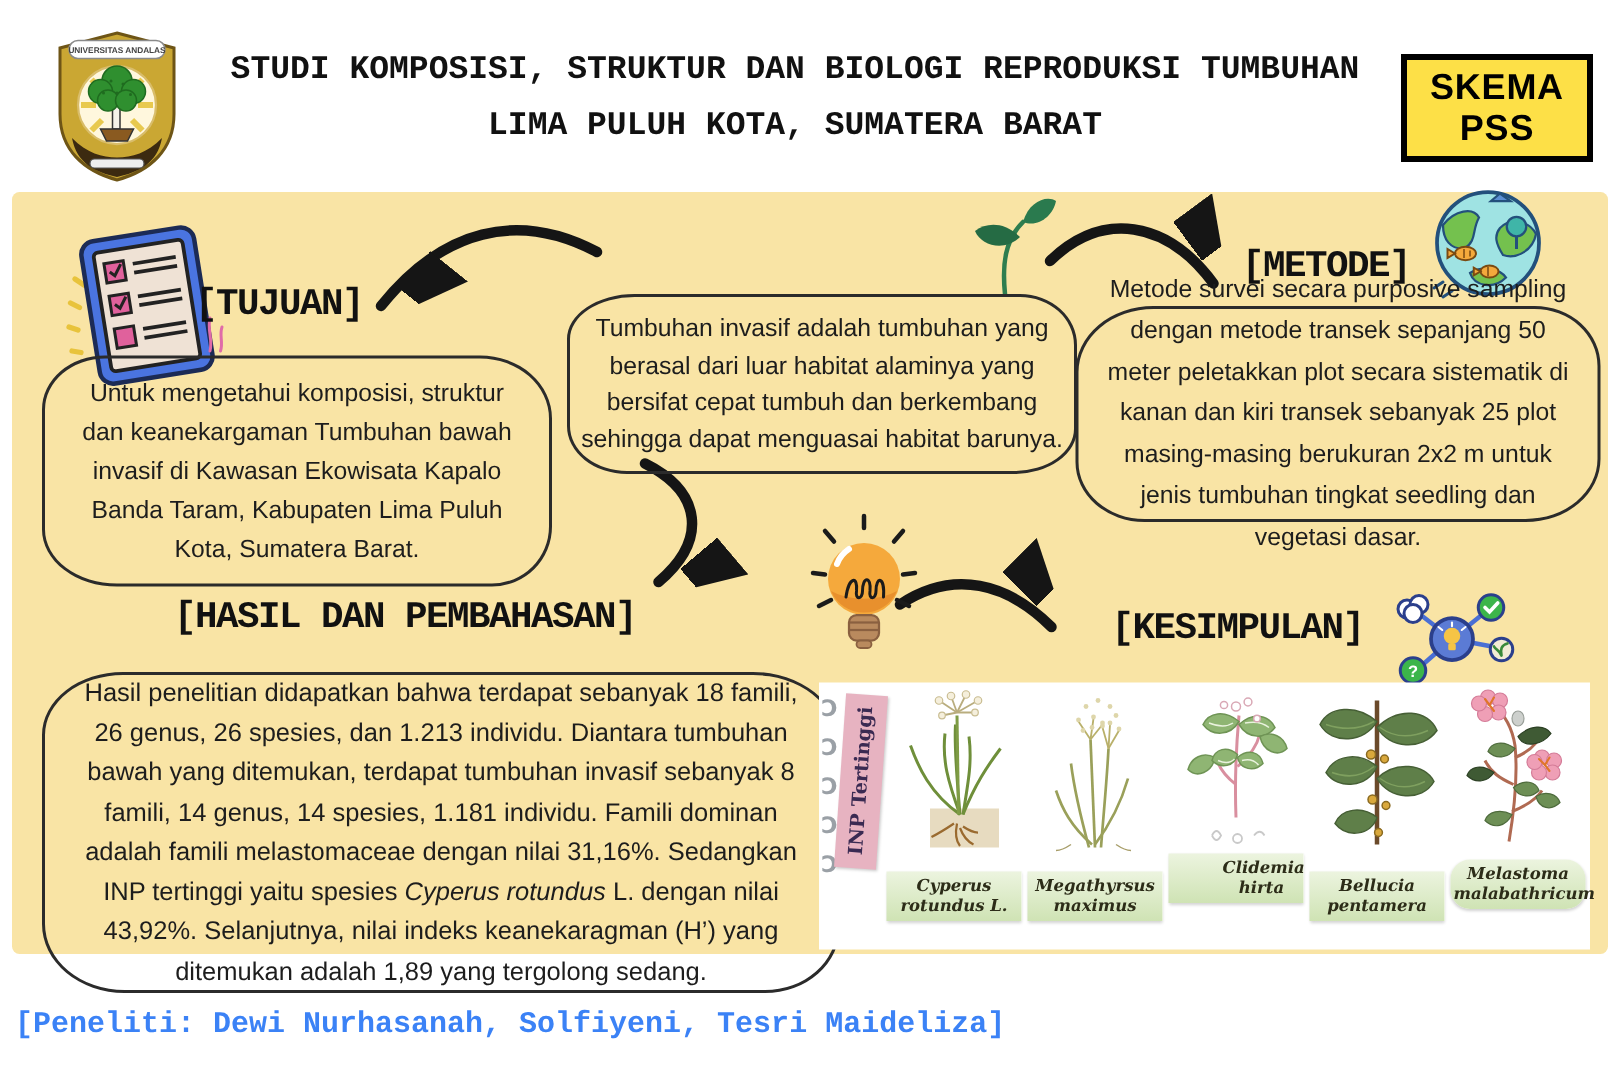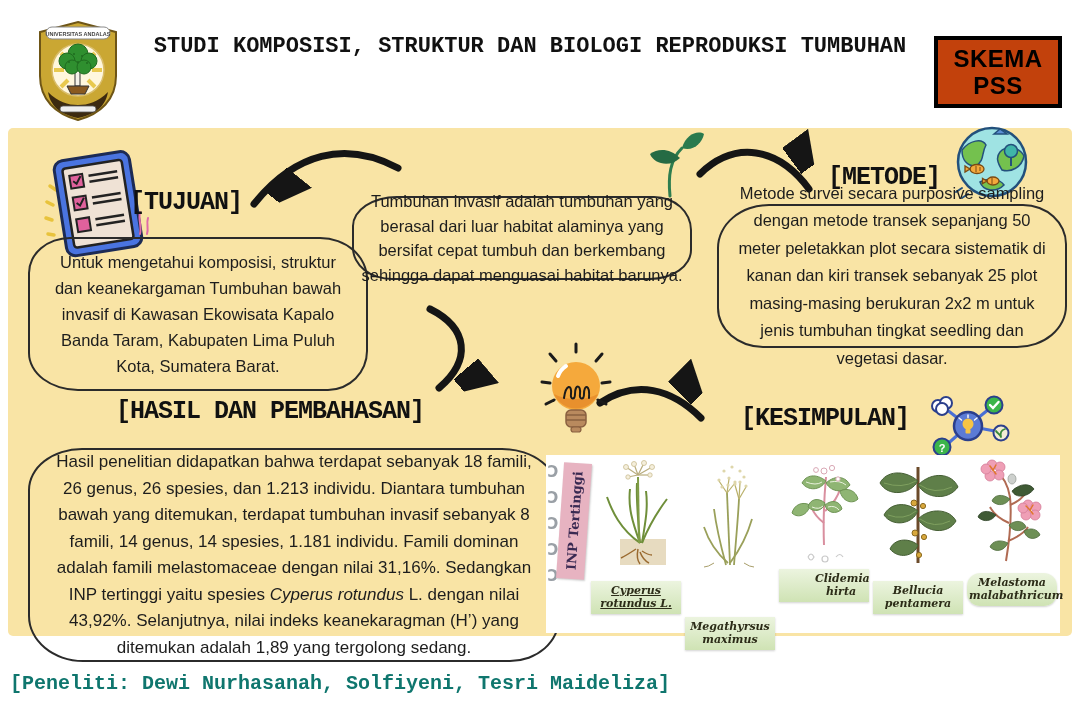--- a/index.html
+++ b/index.html
@@ -3,33 +3,33 @@
 <meta charset="utf-8">
 <style>
   html,body{margin:0;padding:0;}
   .page{position:relative;width:1080px;height:720px;background:#ffffff;overflow:hidden;
         font-family:"Liberation Sans",sans-serif;color:#1d1d1d;}
   .abs{position:absolute;}
   
   .title{left:115px;top:28px;width:830px;text-align:center;
          font-family:"Liberation Mono","DejaVu Sans Mono",monospace;
          font-weight:bold;font-size:22px;line-height:37px;color:#111;white-space:nowrap;}
-  .badge{left:934px;top:36px;width:120px;height:64px;border:4px solid #000;background:#c2410c;
+  .badge{left:934px;top:36px;width:120px;height:64px;border:4px solid #000;background:#fde047;
          display:flex;flex-direction:column;align-items:center;justify-content:center;
          font-weight:bold;font-size:24px;line-height:27px;letter-spacing:.5px;color:#000;}
   
   .board{left:8px;top:128px;width:1064px;height:508px;background:#F9E4A5;border-radius:5px;}
   .heading{font-family:"Liberation Mono","DejaVu Sans Mono",monospace;font-weight:bold;
            font-size:25px;color:#111;white-space:nowrap;letter-spacing:-1px;}
   .bubble{border:2px solid #2b2b2b;background:transparent;text-align:center;
           display:flex;align-items:center;justify-content:center;box-sizing:border-box;}
   .bubble p{margin:0;}
   .b-tujuan{left:28px;top:237px;width:340px;height:154px;padding:6px 18px;
             border-radius:42px 48px 40px 50px/36px 42px 40px 38px;font-size:16.5px;line-height:26px;text-align:center;}
-  .b-tumbuhan{left:352px;top:196px;width:340px;height:84px;padding:4px 6px;
+  .b-tumbuhan{left:378px;top:196px;width:340px;height:120px;padding:4px 6px;
             border-radius:45px 38px 42px 40px/30px 34px 30px 32px;font-size:16.5px;line-height:24.5px;}
   .b-metode{left:717px;top:204px;width:350px;height:144px;padding:8px 12px;
             border-radius:52px 44px 50px 46px/44px 40px 42px 40px;font-size:16.5px;line-height:27.5px;}
   .b-hasil{left:28px;top:448px;width:532px;height:214px;padding:6px 26px;
             border-radius:54px 58px 50px 55px/42px 46px 44px 46px;font-size:17px;line-height:26.5px;}
   
   .figure{left:546px;top:455px;width:514px;height:178px;background:#ffffff;}
   .plant-col{position:absolute;top:0;width:92px;height:178px;}
   .plant-ribbon{position:absolute;left:1px;width:90px;box-sizing:border-box;padding:4px 2px;
             background:linear-gradient(180deg,#ecf4df,#cfe3b4);
@@ -37,21 +37,21 @@
             line-height:12.5px;text-align:center;color:#2c2c18;box-shadow:0 1px 2px rgba(0,0,0,.18);}
   .inp-ribbon{left:14px;top:8px;width:28px;height:116px;background:#e7b3c1;transform:rotate(4deg);
             box-shadow:1px 1px 2px rgba(0,0,0,.2);display:flex;align-items:center;justify-content:center;}
   .inp-ribbon span{writing-mode:vertical-rl;transform:rotate(180deg);
             font-family:"DejaVu Serif",serif;font-weight:bold;font-size:13px;color:#3a2a52;white-space:nowrap;}
   .spirals{left:-2px;top:10px;width:18px;height:118px;display:flex;flex-direction:column;
             justify-content:space-between;align-items:center;color:#9aa0a6;
             font-family:"DejaVu Sans",sans-serif;font-weight:bold;font-size:15px;line-height:14px;}
   
   .footer{left:10px;top:672px;font-family:"Liberation Mono","DejaVu Sans Mono",monospace;
-          font-weight:bold;font-size:20px;color:#0f766e;white-space:nowrap;}
+          font-weight:bold;font-size:20px;color:#3b82f6;white-space:nowrap;}
   svg{display:block;}
 </style>
 </head>
 <body>
 
 <div class="page">
 
   <div class="abs" style="left:34px;top:20px;width:88px;height:102px;">
     <svg width="88" height="102" viewBox="0 0 88 102">
       <path d="M44 2 L82 12 L82 56 C82 80 66 94 44 100 C22 94 6 80 6 56 L6 12 Z" fill="#caa733" stroke="#6e5516" stroke-width="2"></path>
@@ -85,20 +85,21 @@
         </g>
       <path d="M33 66 h22 l-4 8 h-14 Z" fill="#8a5a20" stroke="#333" stroke-width="1"></path>
       <rect x="12" y="7" width="64" height="12" rx="6" fill="#ffffff" stroke="#8a8a8a" stroke-width="1"></rect>
       <text x="44" y="15.5" font-family="Liberation Sans,sans-serif" font-size="5.5" font-weight="bold" fill="#444" text-anchor="middle">UNIVERSITAS ANDALAS</text>
       <rect x="26" y="86" width="36" height="6" rx="3" fill="#eeeeee" stroke="#555" stroke-width="0.8"></rect>
     </svg>
   </div>
 
   <div class="abs title">
     <div>STUDI KOMPOSISI, STRUKTUR DAN BIOLOGI REPRODUKSI TUMBUHAN</div>
+    <div>LIMA PULUH KOTA, SUMATERA BARAT</div>
   </div>
 
   <div class="abs badge">
     <div>SKEMA</div>
     <div>PSS</div>
   </div>
 
   <div class="abs board"></div>
 
   <svg class="abs" style="left:0;top:0;" width="1080" height="720" viewBox="0 0 1080 720">
@@ -293,21 +294,21 @@
         </g>
         <g fill="#f5efdc" stroke="#c9bd92" stroke-width="0.8">
           <circle cx="36" cy="8" r="2.5"></circle>
             <circle cx="44" cy="5" r="2.5"></circle>
             <circle cx="54" cy="4" r="2.5"></circle>
           <circle cx="62" cy="8" r="2.5"></circle>
             <circle cx="60" cy="16" r="2.2"></circle>
             <circle cx="38" cy="18" r="2.2"></circle>
         </g>
       </svg>
-      <div class="plant-ribbon" style="top:126px;text-decoration:underline;">Cyperus rotundus L.</div>
+      <div class="plant-ribbon" style="top:126px;">Cyperus rotundus L.</div>
     </div>
 
     <div class="plant-col" style="left:138px;">
       <svg width="92" height="112" viewBox="0 0 92 112" style="margin-top:4px">
         <g stroke="#9aa05a" stroke-width="1.8" fill="none">
           <path d="M46 106 C 45 80 44 56 43 34"></path>
             <path d="M50 106 C 52 80 54 60 55 40"></path>
           <path d="M42 106 C 36 84 32 66 30 50"></path>
             <path d="M46 104 C 58 88 64 74 68 60"></path>
           <path d="M44 104 C 30 92 24 80 20 68"></path>
@@ -332,21 +333,21 @@
             <circle cx="56" cy="12" r="1.6"></circle>
           <circle cx="44" cy="26" r="1.6"></circle>
             <circle cx="60" cy="18" r="1.6"></circle>
             <circle cx="38" cy="28" r="1.6"></circle>
         </g>
         <g stroke="#a89e6a" stroke-width="1" fill="none">
             <path d="M30 104 q-6 4 -10 4"></path>
             <path d="M60 104 q6 4 10 4"></path>
           </g>
       </svg>
-      <div class="plant-ribbon" style="top:126px;margin-top:36px;">Megathyrsus maximus</div>
+      <div class="plant-ribbon" style="top:126px;">Megathyrsus maximus</div>
     </div>
 
     <div class="plant-col" style="left:232px;">
       <svg width="92" height="112" viewBox="0 0 92 112" style="margin-top:4px">
         <g stroke="#d98f9f" stroke-width="2" fill="none">
           <path d="M46 86 C 45 60 46 40 48 18"></path>
             <path d="M47 52 C 56 44 60 38 62 30"></path>
             <path d="M46 64 C 38 58 34 52 32 44"></path>
         </g>
         <g fill="#8fb573" stroke="#6f9455" stroke-width="1">

